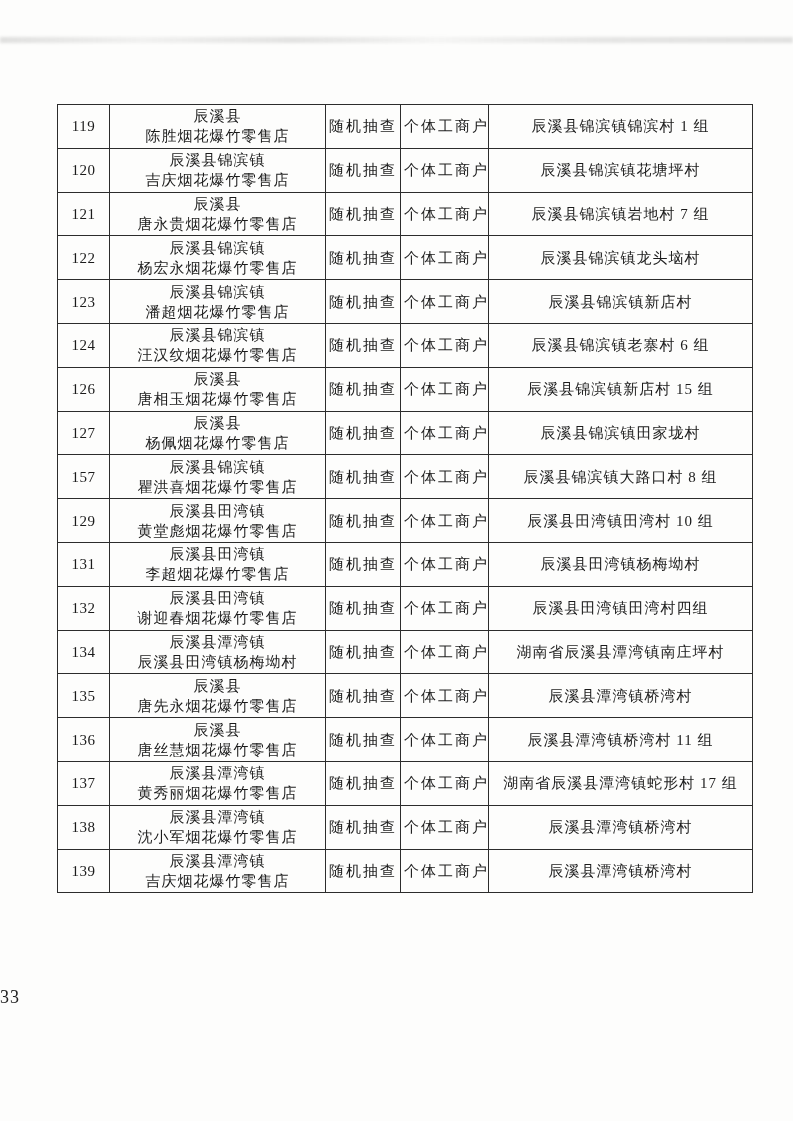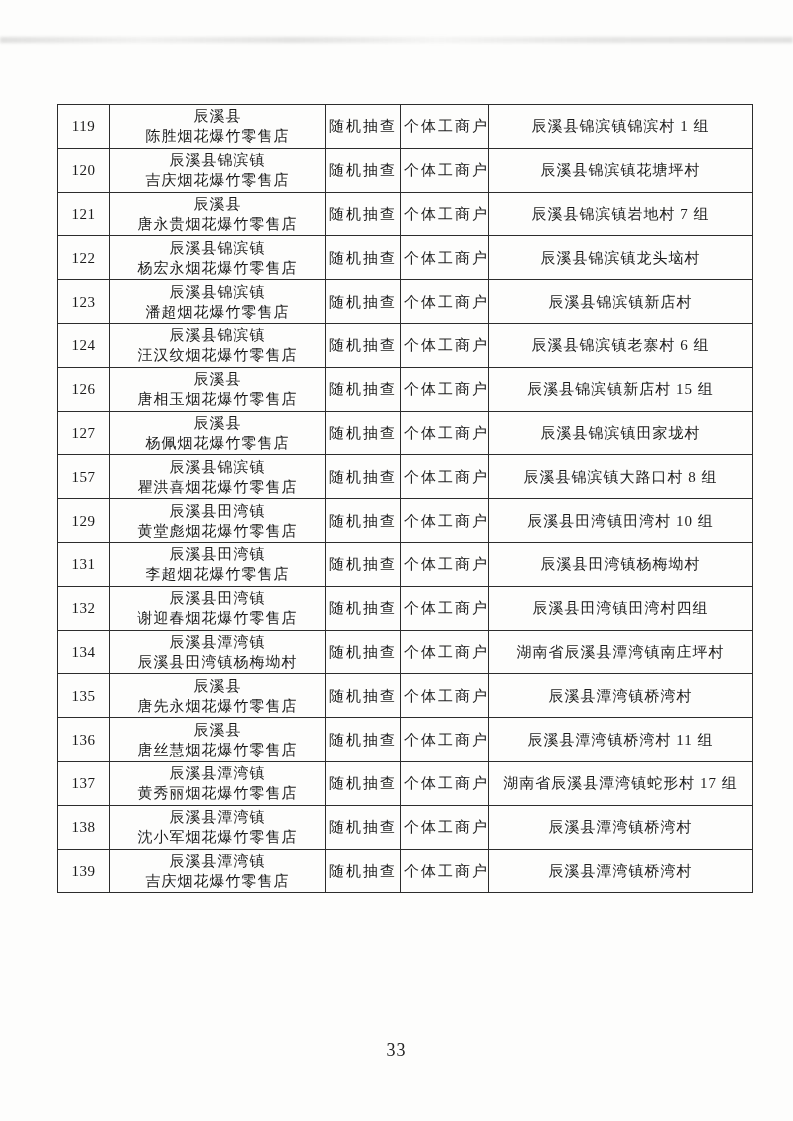--- a/index.html
+++ b/index.html
@@ -67,24 +67,23 @@
   td.cell-method, td.cell-type {
     letter-spacing: 2px;
     white-space: nowrap;
   }
   td.cell-address {
     letter-spacing: 1px;
     white-space: nowrap;
   }
   .page-number {
     position: absolute;
-    top: 1040px;
+    top: 987px;
     left: 0;
     width: 100%;
-    text-align: center;
     font-size: 18px;
     letter-spacing: 1px;
     color: #222;
   }
 </style>
 </head>
 <body>
 
 <div class="page">
 

